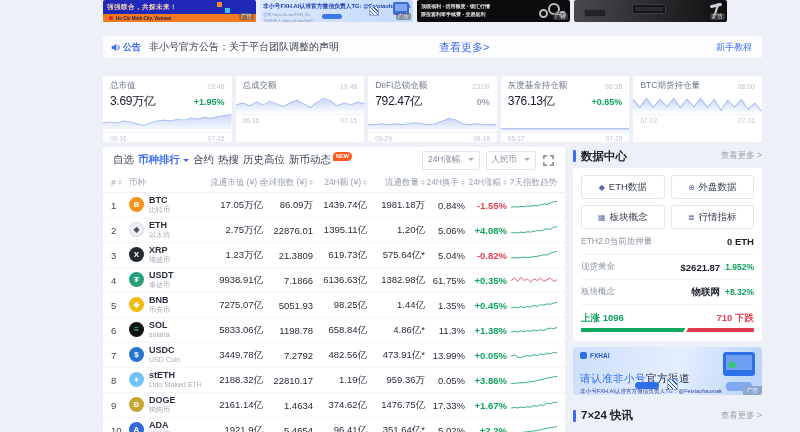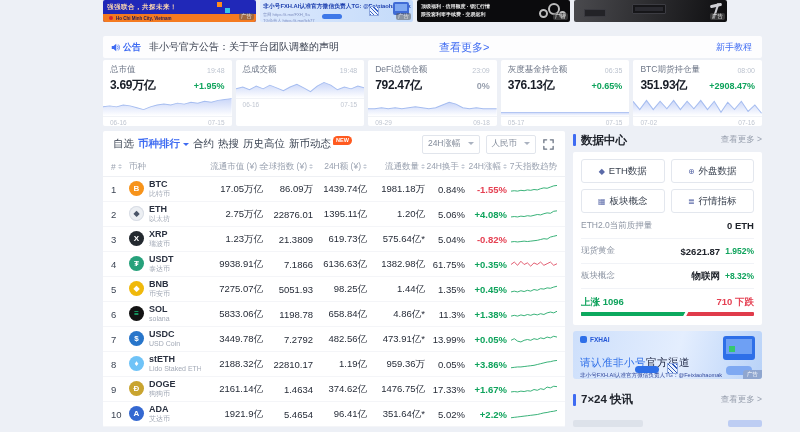--- a/index.html
+++ b/index.html
@@ -36,26 +36,26 @@
   .pickB{width:12px;height:3px;top:4px;right:5px;border-radius:2px;transform:rotate(-12deg)}
   
   .content{position:absolute;left:103px;top:36px;width:659px}
   
   .announce{height:22px;background:#fdfdfe;border-radius:2px;display:flex;align-items:center;position:relative;padding:0 8px}
   .ann-tag{color:#3e6bf2;font-size:9px;font-weight:bold;display:flex;align-items:center;gap:3px;flex:none}
   .ann-text{font-size:10px;color:#3a4150;margin-left:8px;white-space:nowrap}
   .ann-more{position:absolute;left:336px;font-size:11px;color:#3e6bf2;cursor:pointer}
   .ann-tut{position:absolute;right:10px;font-size:9px;color:#3e6bf2;cursor:pointer}
   
-  .stats{display:flex;gap:4px;margin-top:2px}
+  .stats{display:flex;gap:4px;margin-top:18px}
   .stat{flex:1;background:#fff;border-radius:2px;padding:4px 7px 0;height:66px;overflow:hidden}
   .s-top{display:flex;justify-content:space-between;align-items:center;font-size:8.5px;color:#6d7687}
   .s-time{color:#bcc3cf;font-size:7px}
   .s-val{display:flex;justify-content:space-between;align-items:baseline;margin-top:1px}
-  .s-num{font-size:12px;font-weight:bold;color:#171c26;letter-spacing:-.3px;white-space:nowrap}
+  .s-num{font-size:12px;font-weight:normal;color:#171c26;letter-spacing:-.3px;white-space:nowrap}
   .s-chg{font-size:9px;font-weight:bold;white-space:nowrap}
   .s-spark{height:22px;margin:0 -7px}
   .s-spark svg{width:100%;height:100%;display:block}
   .s-dates{display:flex;justify-content:space-between;font-size:6.5px;color:#c0c6d1;border-top:1px solid #f1f3f7;margin:0 -7px;padding:2px 7px 0}
   
   .main{display:flex;gap:8px;margin-top:5px;height:296px;overflow:hidden}
   .panel{width:462px;background:#fff;border-radius:2px;overflow:hidden;flex:none}
   .tabs{height:26px;display:flex;align-items:center;padding:0 10px;gap:13px;font-size:10.5px;color:#3c4554}
   .tab{display:flex;align-items:center;cursor:pointer;flex:none}
   .tab.active{color:#3e6bf2;font-weight:bold}
@@ -292,24 +292,20 @@
           <span>05-17</span>
           <span>07-15</span>
         </div>
       </div>
 
       <div class="stat">
         <div class="s-top">
           <span class="s-label">BTC期货持仓量</span>
           <span class="s-time">08:00</span>
         </div>
-        <div class="s-val">
-          <span class="s-num">351.93亿</span>
-          <span class="s-chg up">+2908.47%</span>
-        </div>
         <div class="s-spark">
           <svg viewBox="0 0 120 24" preserveAspectRatio="none">
             <defs>
               <linearGradient id="g5" x1="0" y1="0" x2="0" y2="1">
                 <stop offset="0" stop-color="#4e76e9" stop-opacity=".3"></stop>
                 <stop offset="1" stop-color="#4e76e9" stop-opacity="0"></stop>
               </linearGradient>
             </defs>
             <polygon points="0,24 0.0,8 6.3,17 12.6,7 18.9,17 25.3,8 31.6,16 37.9,7 44.2,17 50.5,8 56.8,16 63.2,7 69.5,17 75.8,8 82.1,20 88.4,9 94.7,17 101.1,8 107.4,19 113.7,12 120.0,21 120,24" fill="url(#g5)"></polygon>
             <polyline points="0.0,8 6.3,17 12.6,7 18.9,17 25.3,8 31.6,16 37.9,7 44.2,17 50.5,8 56.8,16 63.2,7 69.5,17 75.8,8 82.1,20 88.4,9 94.7,17 101.1,8 107.4,19 113.7,12 120.0,21" fill="none" stroke="#a6bdf0" stroke-width="1"></polyline>

